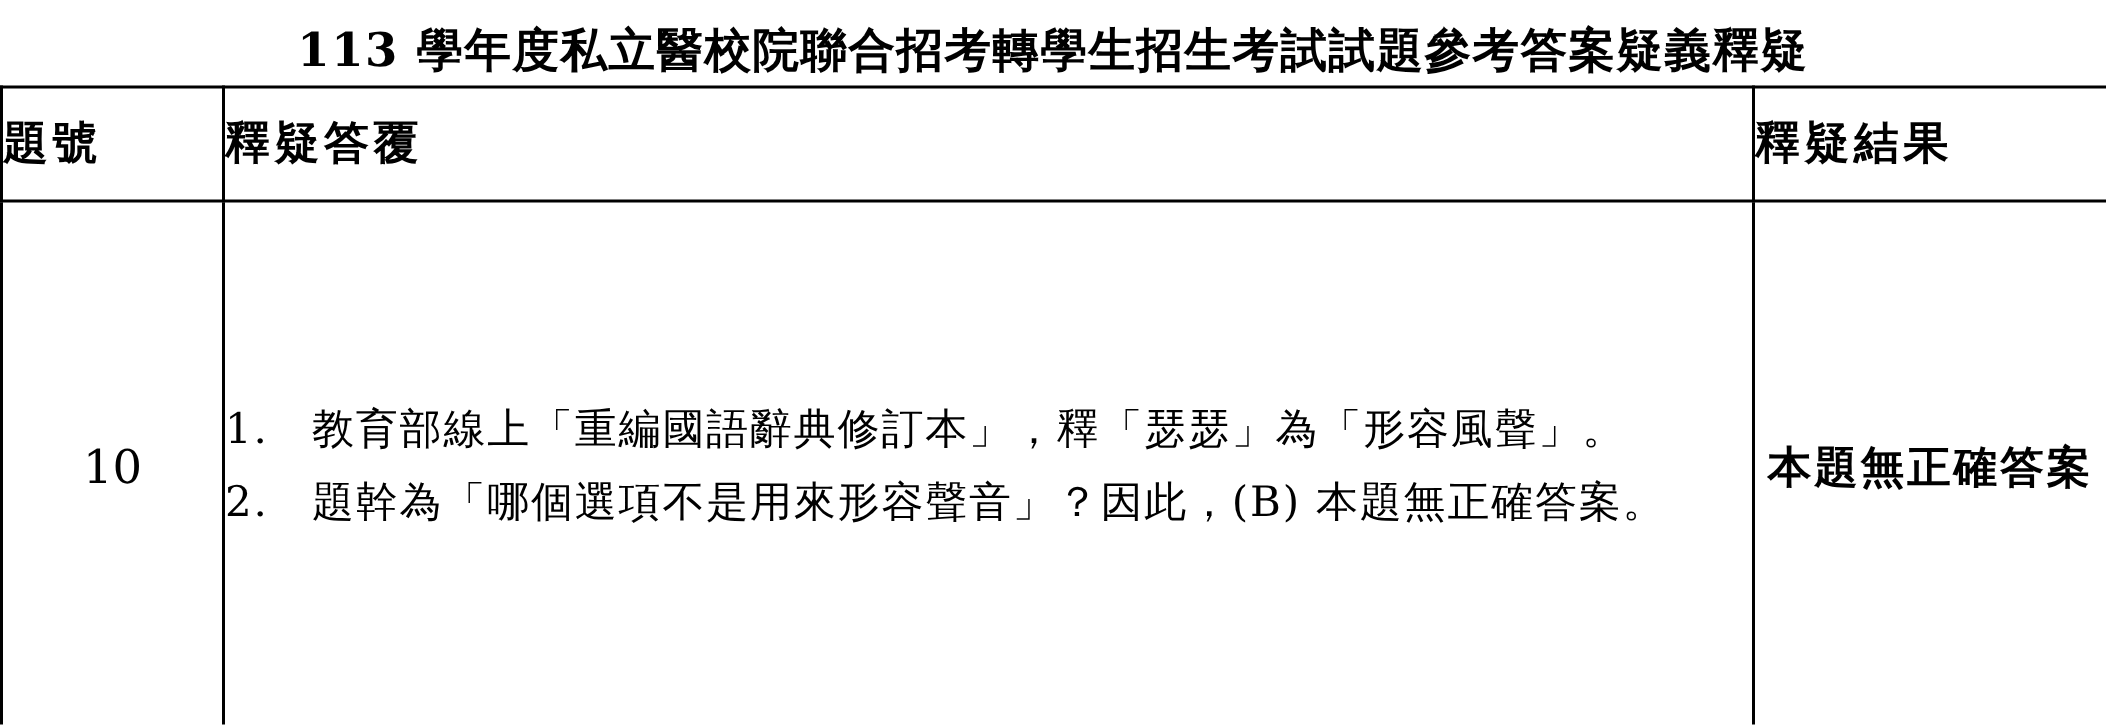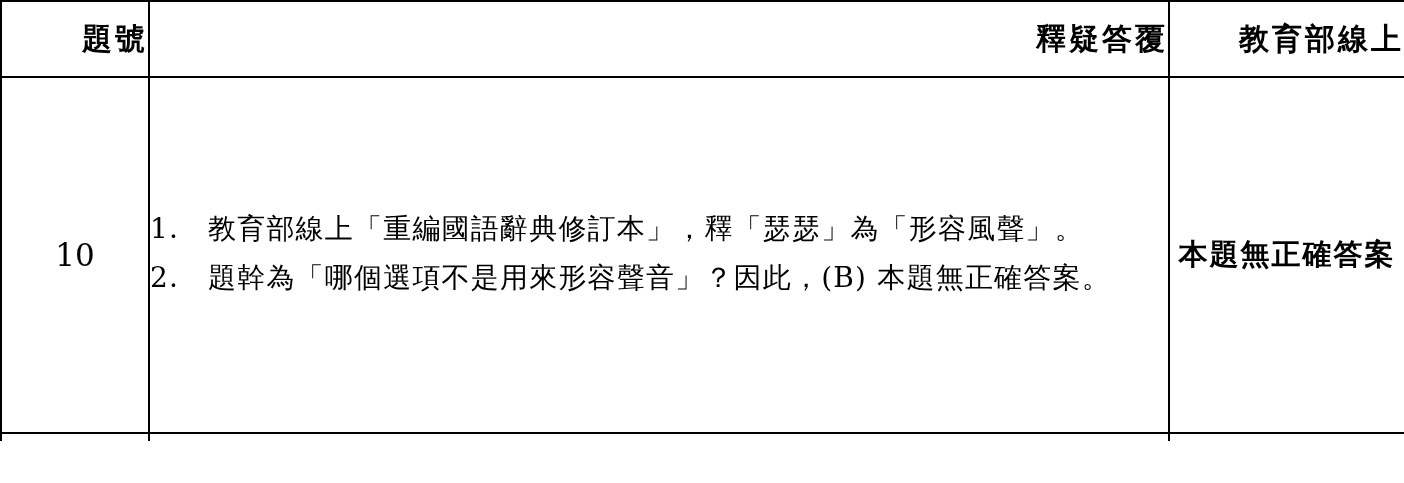--- a/index.html
+++ b/index.html
@@ -48,21 +48,21 @@
   table.qa-table th,
   table.qa-table td {
     border: 2px solid #000000;
     padding: 0;
     vertical-align: middle;
   }
   table.qa-table thead th {
     font-size: 30px;
     font-weight: bold;
     letter-spacing: 3px;
-    text-align: right;
+    text-align: left;
     height: 74px;
     border-radius: 11px;
   }
   .col-num   { width: 148px; }
   .col-body  { width: 1020px; }
   .col-res   { width: 236px; }
 
   td.num-cell {
     text-align: center;
     font-size: 31px;
@@ -106,32 +106,33 @@
   }
   tr.row-main { height: 356px; }
   tr.row-next { height: 8px; }
   tr.row-next td { border-bottom: none; }
 </style>
 </head>
 <body>
 
 <div class="page">
 
+  <div class="doc-title">113 學年度私立醫校院聯合招考轉學生招生考試試題參考答案疑義釋疑</div>
 
   <table class="qa-table">
     <colgroup>
       <col class="col-num">
       <col class="col-body">
       <col class="col-res">
     </colgroup>
     <thead>
       <tr>
         <th>題號</th>
         <th>釋疑答覆</th>
-        <th>教育部線上</th>
+        <th>釋疑結果</th>
       </tr>
     </thead>
     <tbody>
       <tr class="row-main">
         <td class="num-cell">10</td>
         <td class="body-cell">
           <ol class="answer-list">
             <li>
               <span class="marker">1.</span>
               <span class="txt">教育部線上「重編國語辭典修訂本」，釋「瑟瑟」為「形容風聲」。</span>

